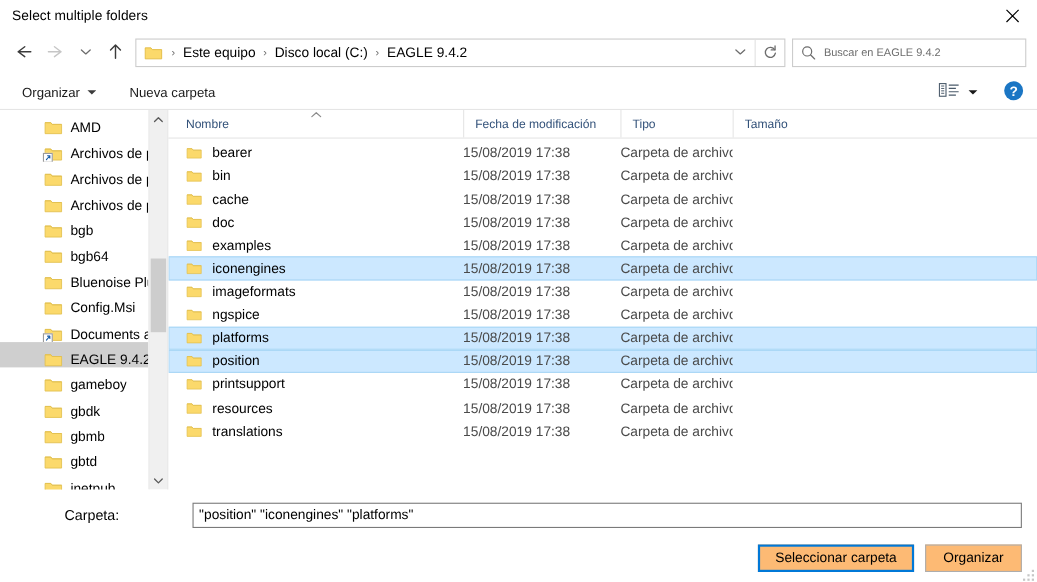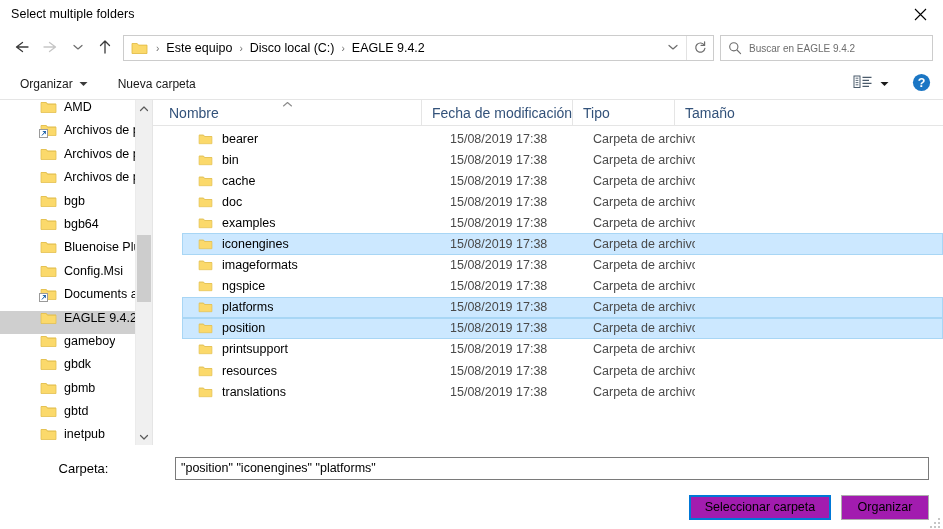--- a/index.html
+++ b/index.html
@@ -215,21 +215,21 @@
     position: absolute;
     left: 0;
     top: 0;
     right: 17px;
     bottom: 0;
     overflow: hidden;
   }
   .tree-item {
     height: 23.4px;
     display: flex;
-    align-items: flex-start;
+    align-items: flex-end;
     padding-left: 40px;
     box-sizing: border-box;
     white-space: nowrap;
     cursor: default;
     overflow: hidden;
   }
   .tree-item.selected { background: #cfcfcf; }
   .tree-icon {
     flex: 0 0 auto;
     margin-right: 7px;
@@ -303,21 +303,21 @@
     display: flex;
     align-items: flex-end;
     position: relative;
     border-bottom: 1px solid #e5e5e5;
   }
   .col {
     box-sizing: border-box;
     height: 25px;
     display: flex;
     align-items: center;
-    font-size: 14px;
+    font-size: 11px;
     color: #33527a;
     padding-left: 10px;
     border-left: 1px solid #e5e5e5;
     position: relative;
     cursor: default;
     white-space: nowrap;
   }
   .col:first-child { border-left: none; }
   .col-name   { flex: 0 0 268px; padding-left: 16px; }
   .col-date   { flex: 0 0 143px; }
@@ -329,21 +329,20 @@
     left: 0;
     right: 0;
     display: flex;
     justify-content: center;
     pointer-events: none;
   }
   .rows {
     flex: 1 1 auto;
     overflow: hidden;
     padding-top: 2px;
-    padding-left: 29px;
   }
   .row {
     height: 21.1px;
     display: flex;
     align-items: center;
     box-sizing: border-box;
     border: 1px solid transparent;
     cursor: default;
   }
   .row.selected {
@@ -407,21 +406,21 @@
     padding: 0 14px 0 0;
     gap: 10px;
     position: relative;
   }
   .btn {
     height: 25px;
     min-width: 75px;
     display: flex;
     align-items: center;
     justify-content: center;
-    background: #a21caf;
+    background: #fdba74;
     border: 1px solid #adadad;
     box-sizing: border-box;
     font-size: 12.5px;
     color: #000000;
     padding: 0 12px;
     cursor: default;
     white-space: nowrap;
   }
   .btn.default {
     border: 2px solid #0078d7;

